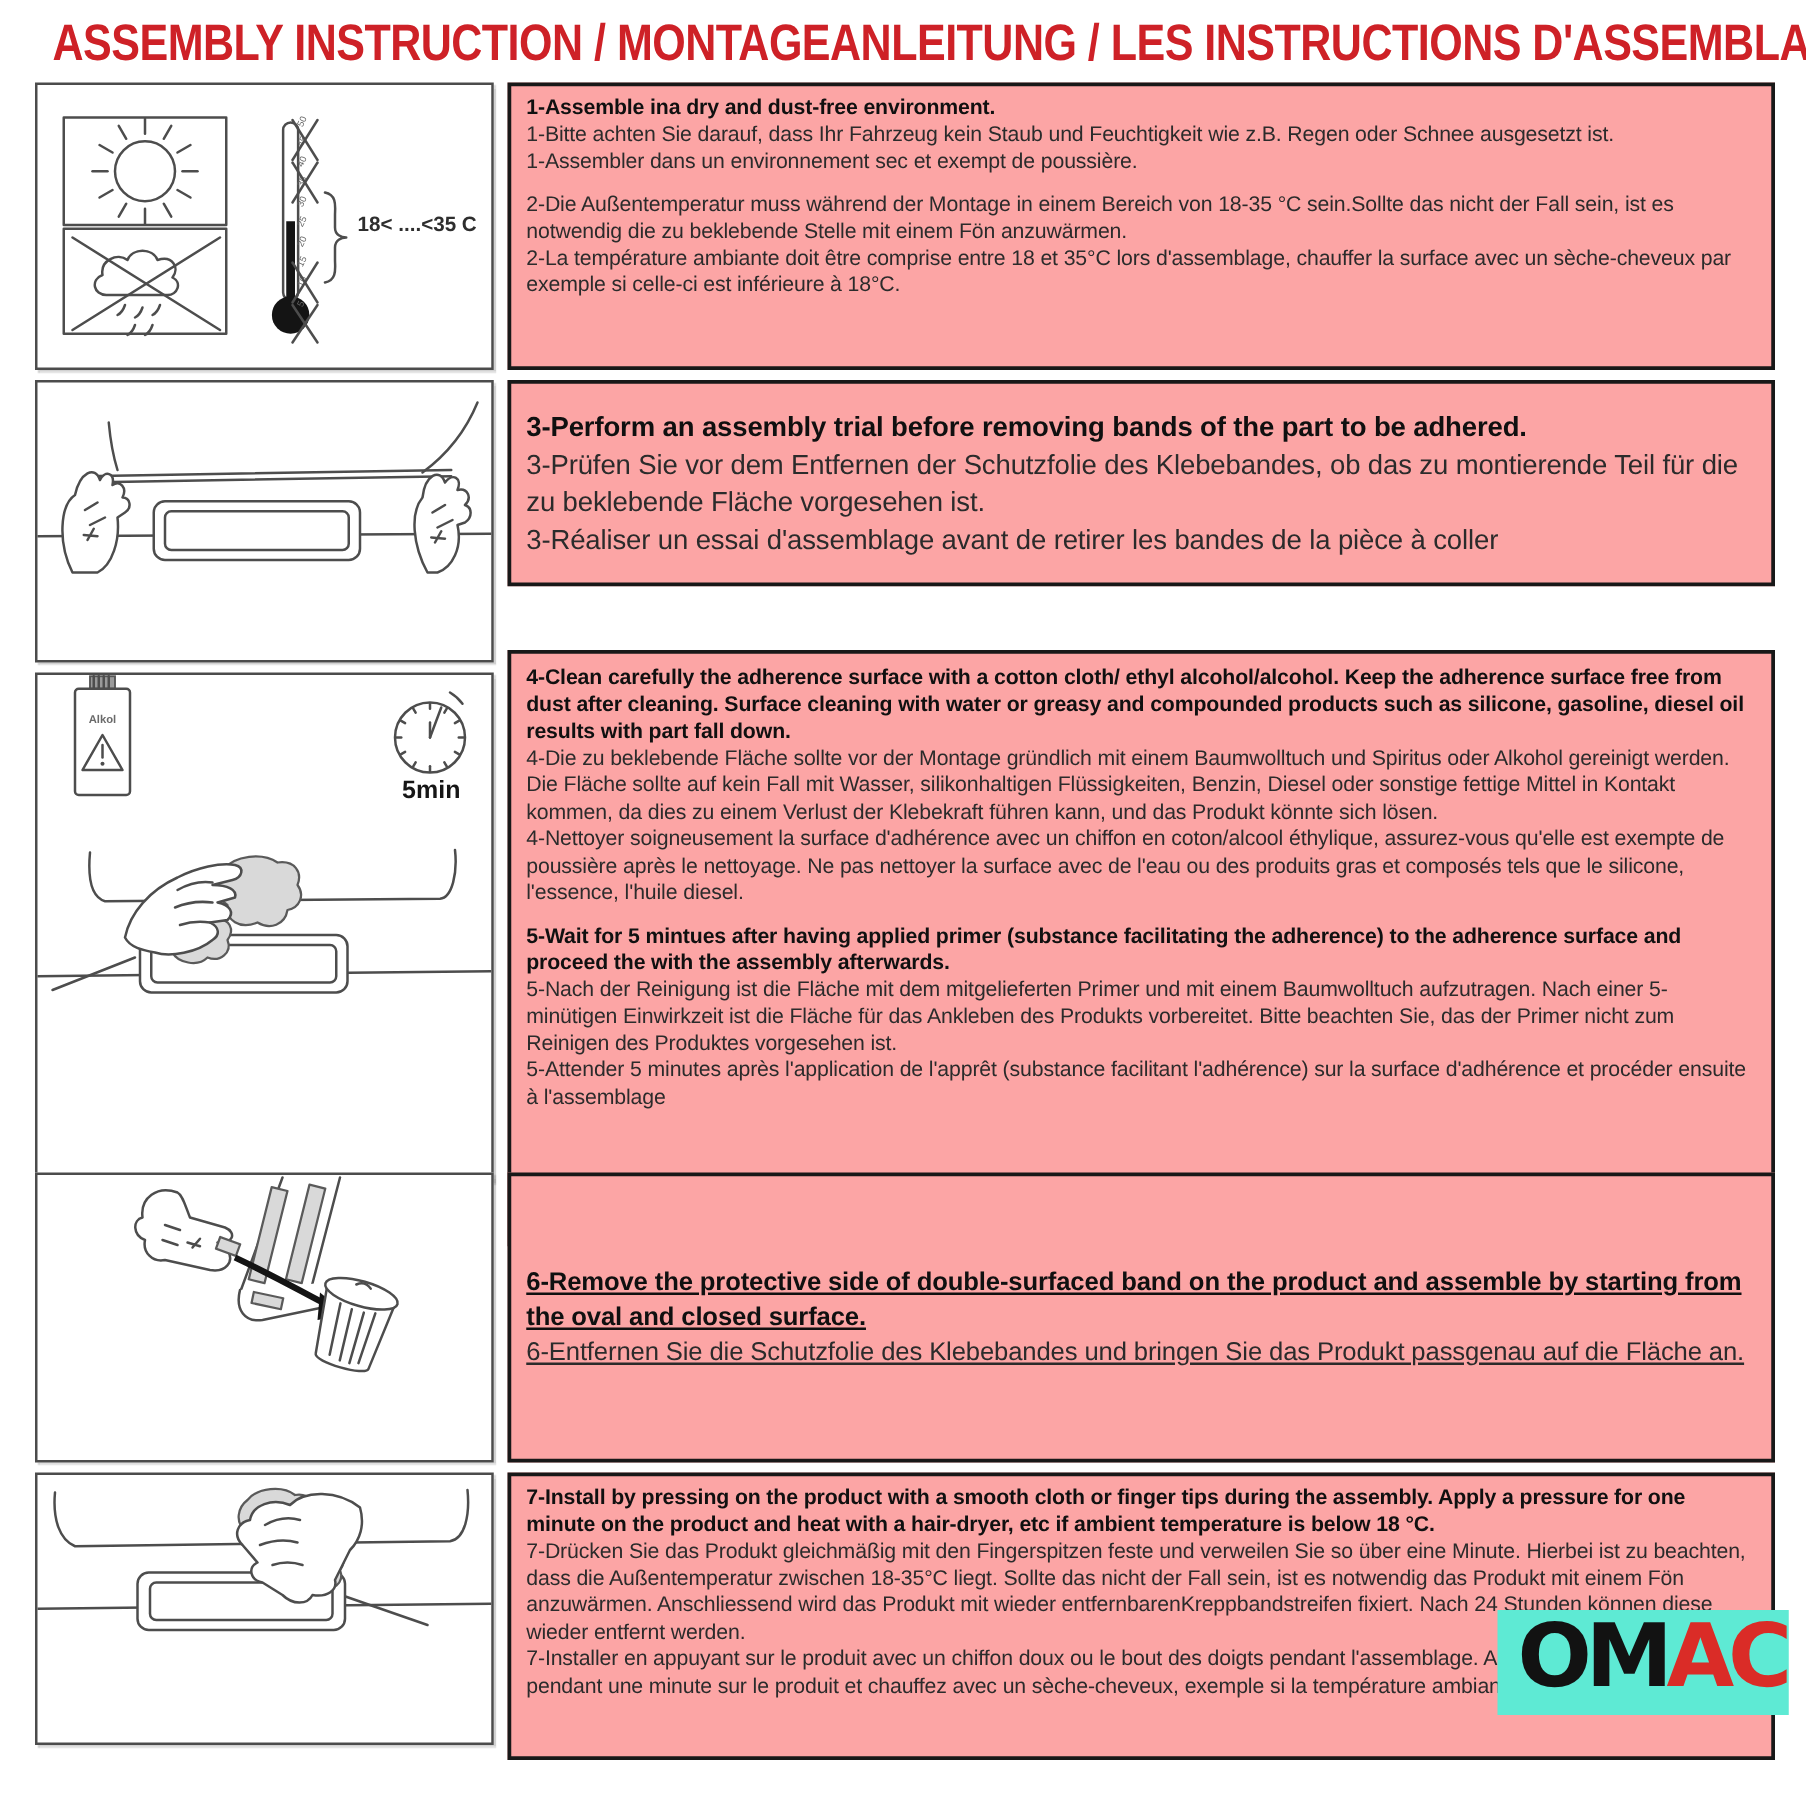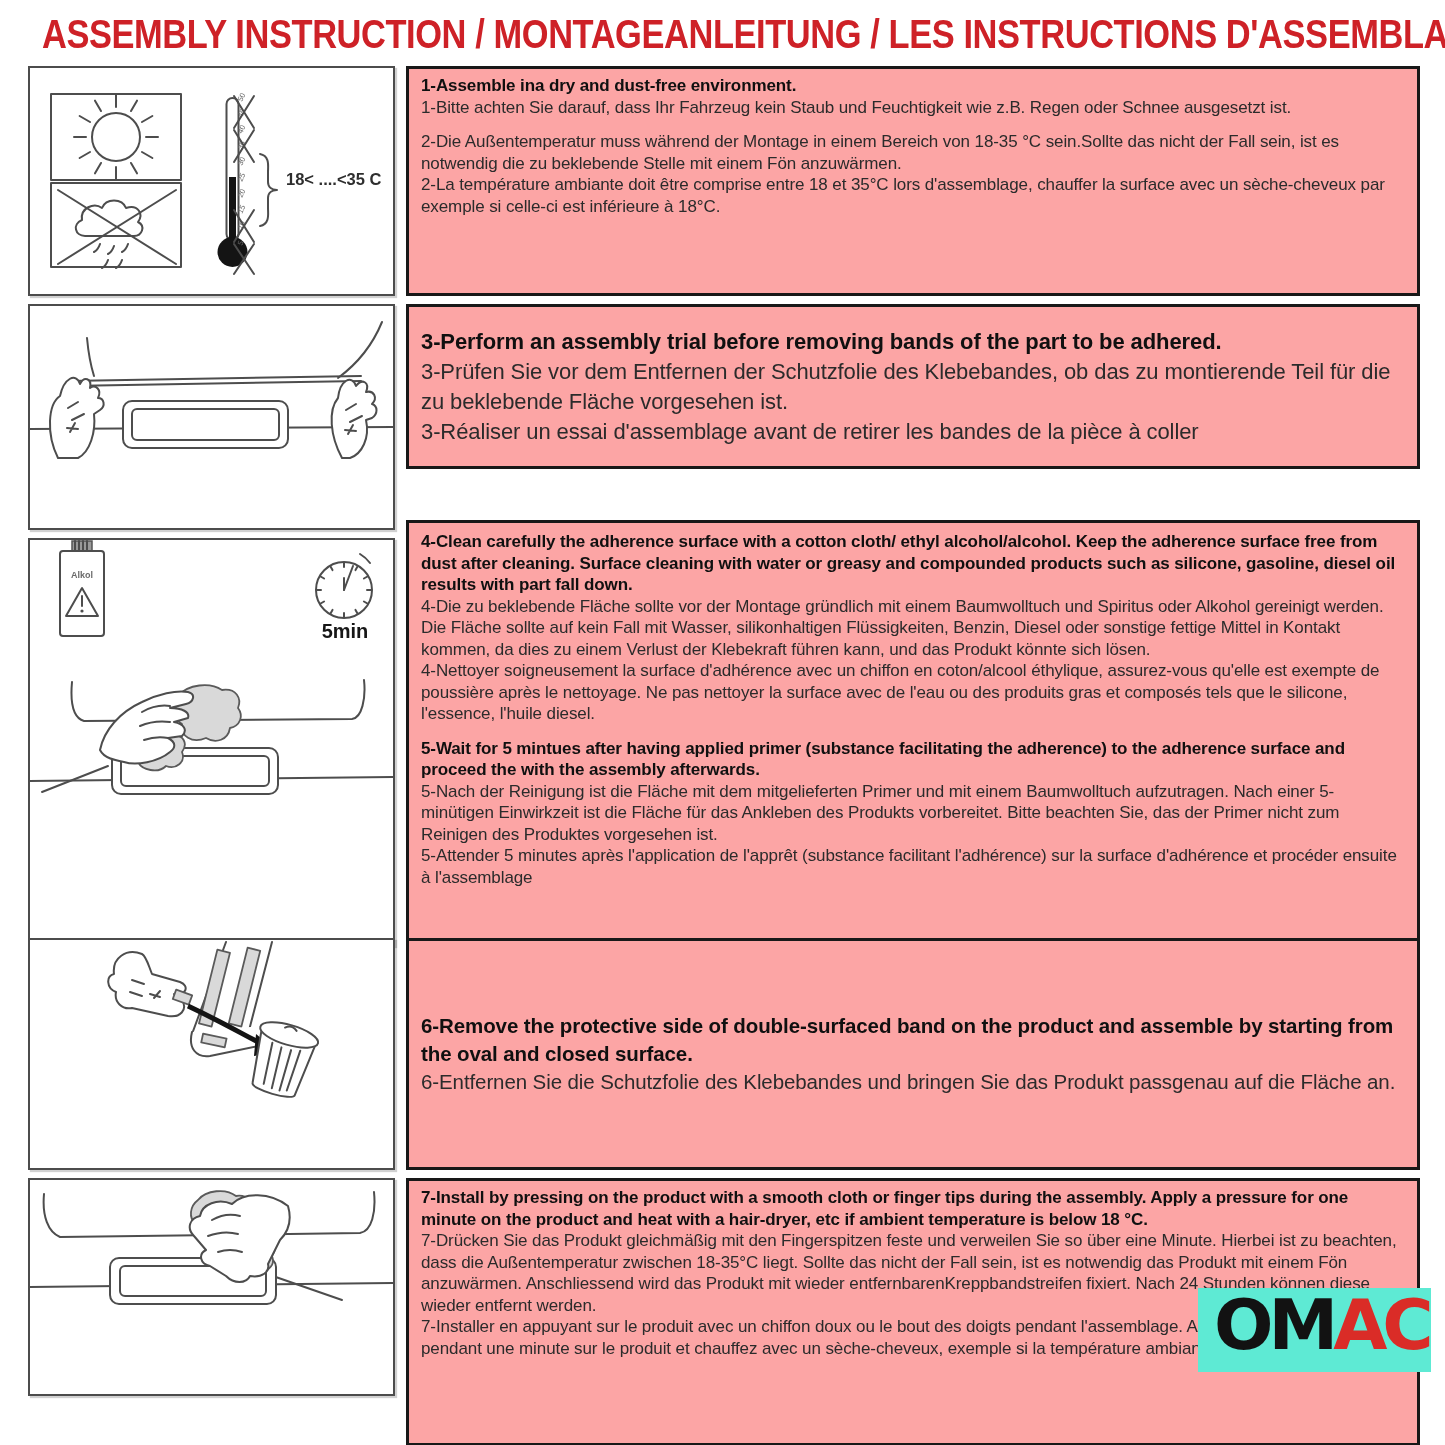--- a/index.html
+++ b/index.html
@@ -16,21 +16,21 @@
   .illus svg{position:absolute;left:0;top:0;}
 
   .tbox{position:absolute;left:406px;width:1014px;background:#fca5a5;
        border:3px solid #181818;box-sizing:border-box;
        padding:6px 18px 0 12px;}
   .tbox.center{display:flex;flex-direction:column;justify-content:center;padding-top:0;}
 
   .p{margin:0;font-size:17px;line-height:21.5px;color:#2b2b2b;letter-spacing:-.1px;}
   .p.b{font-weight:bold;color:#101010;}
   .p.big{font-size:22px;line-height:30px;}
-  .p.mid{font-size:20.5px;line-height:28px;}
+  .p.mid{font-size:20.5px;line-height:28px;text-decoration:underline;}
   .gap{height:13px;}
 
   .logo{position:absolute;left:1198px;top:1288px;background:#5eead4;z-index:6;
        padding:0 2px 10px 16px;font-family:"DejaVu Sans",sans-serif;
        font-weight:bold;font-size:70px;line-height:74px;letter-spacing:-5px;white-space:nowrap;}
   .logo .blk{color:#121212;}
   .logo .red{color:#da2c27;}
 
   
   .la{stroke:#4d4d4d;fill:none;stroke-width:2;stroke-linecap:round;stroke-linejoin:round;}
@@ -102,20 +102,21 @@
       </g>
       <path class="la" d="M230,86 C240,88 238,98 238,104 L238,114 C238,120 243,122 247,122 C243,122 238,124 238,130 L238,140 C238,146 240,156 230,158"></path>
       <text x="256" y="117" font-size="16.5" font-weight="bold" fill="#2e2e2e">18&lt; ....&lt;35 C</text>
     </g>
   </svg>
 </div>
 
 <div class="tbox" style="top:66px;height:230px;">
   <p class="p b">1-Assemble ina dry and dust-free environment.</p>
   <p class="p">1-Bitte achten Sie darauf, dass Ihr Fahrzeug kein Staub und Feuchtigkeit wie z.B. Regen oder Schnee ausgesetzt ist.</p>
+  <p class="p">1-Assembler dans un environnement sec et exempt de poussière.</p>
   <div class="gap"></div>
   <p class="p">2-Die Außentemperatur muss während der Montage in einem Bereich von 18-35 °C  sein.Sollte das nicht der Fall sein, ist es notwendig die zu beklebende Stelle mit einem Fön anzuwärmen.</p>
   <p class="p">2-La température ambiante doit être comprise entre 18 et 35°C lors d'assemblage, chauffer la surface avec un sèche-cheveux par exemple si celle-ci est inférieure à 18°C.</p>
 </div>
 
 <div class="illus" style="top:304px;height:226px;">
   <svg width="363" height="222" viewBox="0 0 363 222">
     <line class="la" x1="0" y1="123" x2="363" y2="121"></line>
     <rect class="laf" x="93" y="95" width="165" height="47" rx="9" stroke-width="2.5"></rect>
     <rect class="la" x="102" y="103" width="147" height="31" rx="5"></rect>
@@ -244,21 +245,21 @@
     <rect class="la" x="90" y="86" width="146" height="30" rx="5"></rect>
     <g>
       <path class="cloth" d="M168,20 C176,10 196,8 206,16 C218,14 224,24 220,34 C226,42 220,52 210,54 C206,62 192,64 184,58 C172,62 162,54 166,44 C158,38 160,26 168,20 Z"></path>
       <path class="cloth" d="M196,72 C190,62 198,52 210,56 C216,48 230,50 234,58 C244,58 248,68 242,76 C246,86 236,94 226,90 C218,98 202,92 200,84 C194,82 192,76 196,72 Z"></path>
       <path class="laf" d="M258,26 C240,12 214,12 202,24 C188,18 172,24 170,36 C160,38 156,48 164,56 L176,70 C168,74 170,84 180,86 L196,96 C204,104 216,104 220,96 C232,98 240,92 238,84 L250,60 C258,52 262,40 258,26 Z"></path>
       <path class="la" d="M182,40 q14,-8 28,-4 M178,56 q16,-6 30,-2 M188,72 q12,-4 24,0" stroke-width="1.4"></path>
     </g>
   </svg>
 </div>
 
-<div class="tbox" style="top:1178px;height:268px;">
+<div class="tbox" style="top:1178px;height:230px;">
   <p class="p b">7-Install by pressing on the product with a smooth cloth or finger tips during the assembly. Apply a pressure for one minute on the product and heat with a hair-dryer, etc if ambient temperature is below 18 °C.</p>
   <p class="p">7-Drücken Sie das Produkt gleichmäßig mit den Fingerspitzen feste und verweilen Sie so über eine Minute. Hierbei ist zu beachten, dass die Außentemperatur zwischen 18-35°C liegt. Sollte das nicht der Fall sein, ist es notwendig das Produkt mit einem Fön anzuwärmen. Anschliessend wird das Produkt mit wieder entfernbarenKreppbandstreifen fixiert. Nach 24 Stunden können diese wieder entfernt werden.</p>
   <p class="p">7-Installer en appuyant sur le produit avec un chiffon doux ou le bout des doigts pendant l'assemblage. Appliquez une pression pendant une minute sur le produit et chauffez avec un sèche-cheveux, exemple si la température ambiante est inférieure à 18°C</p>
 </div>
 
 <div class="logo">
   <span class="blk">OM</span><span class="red">AC</span>
 </div>
 
 </body></html>

